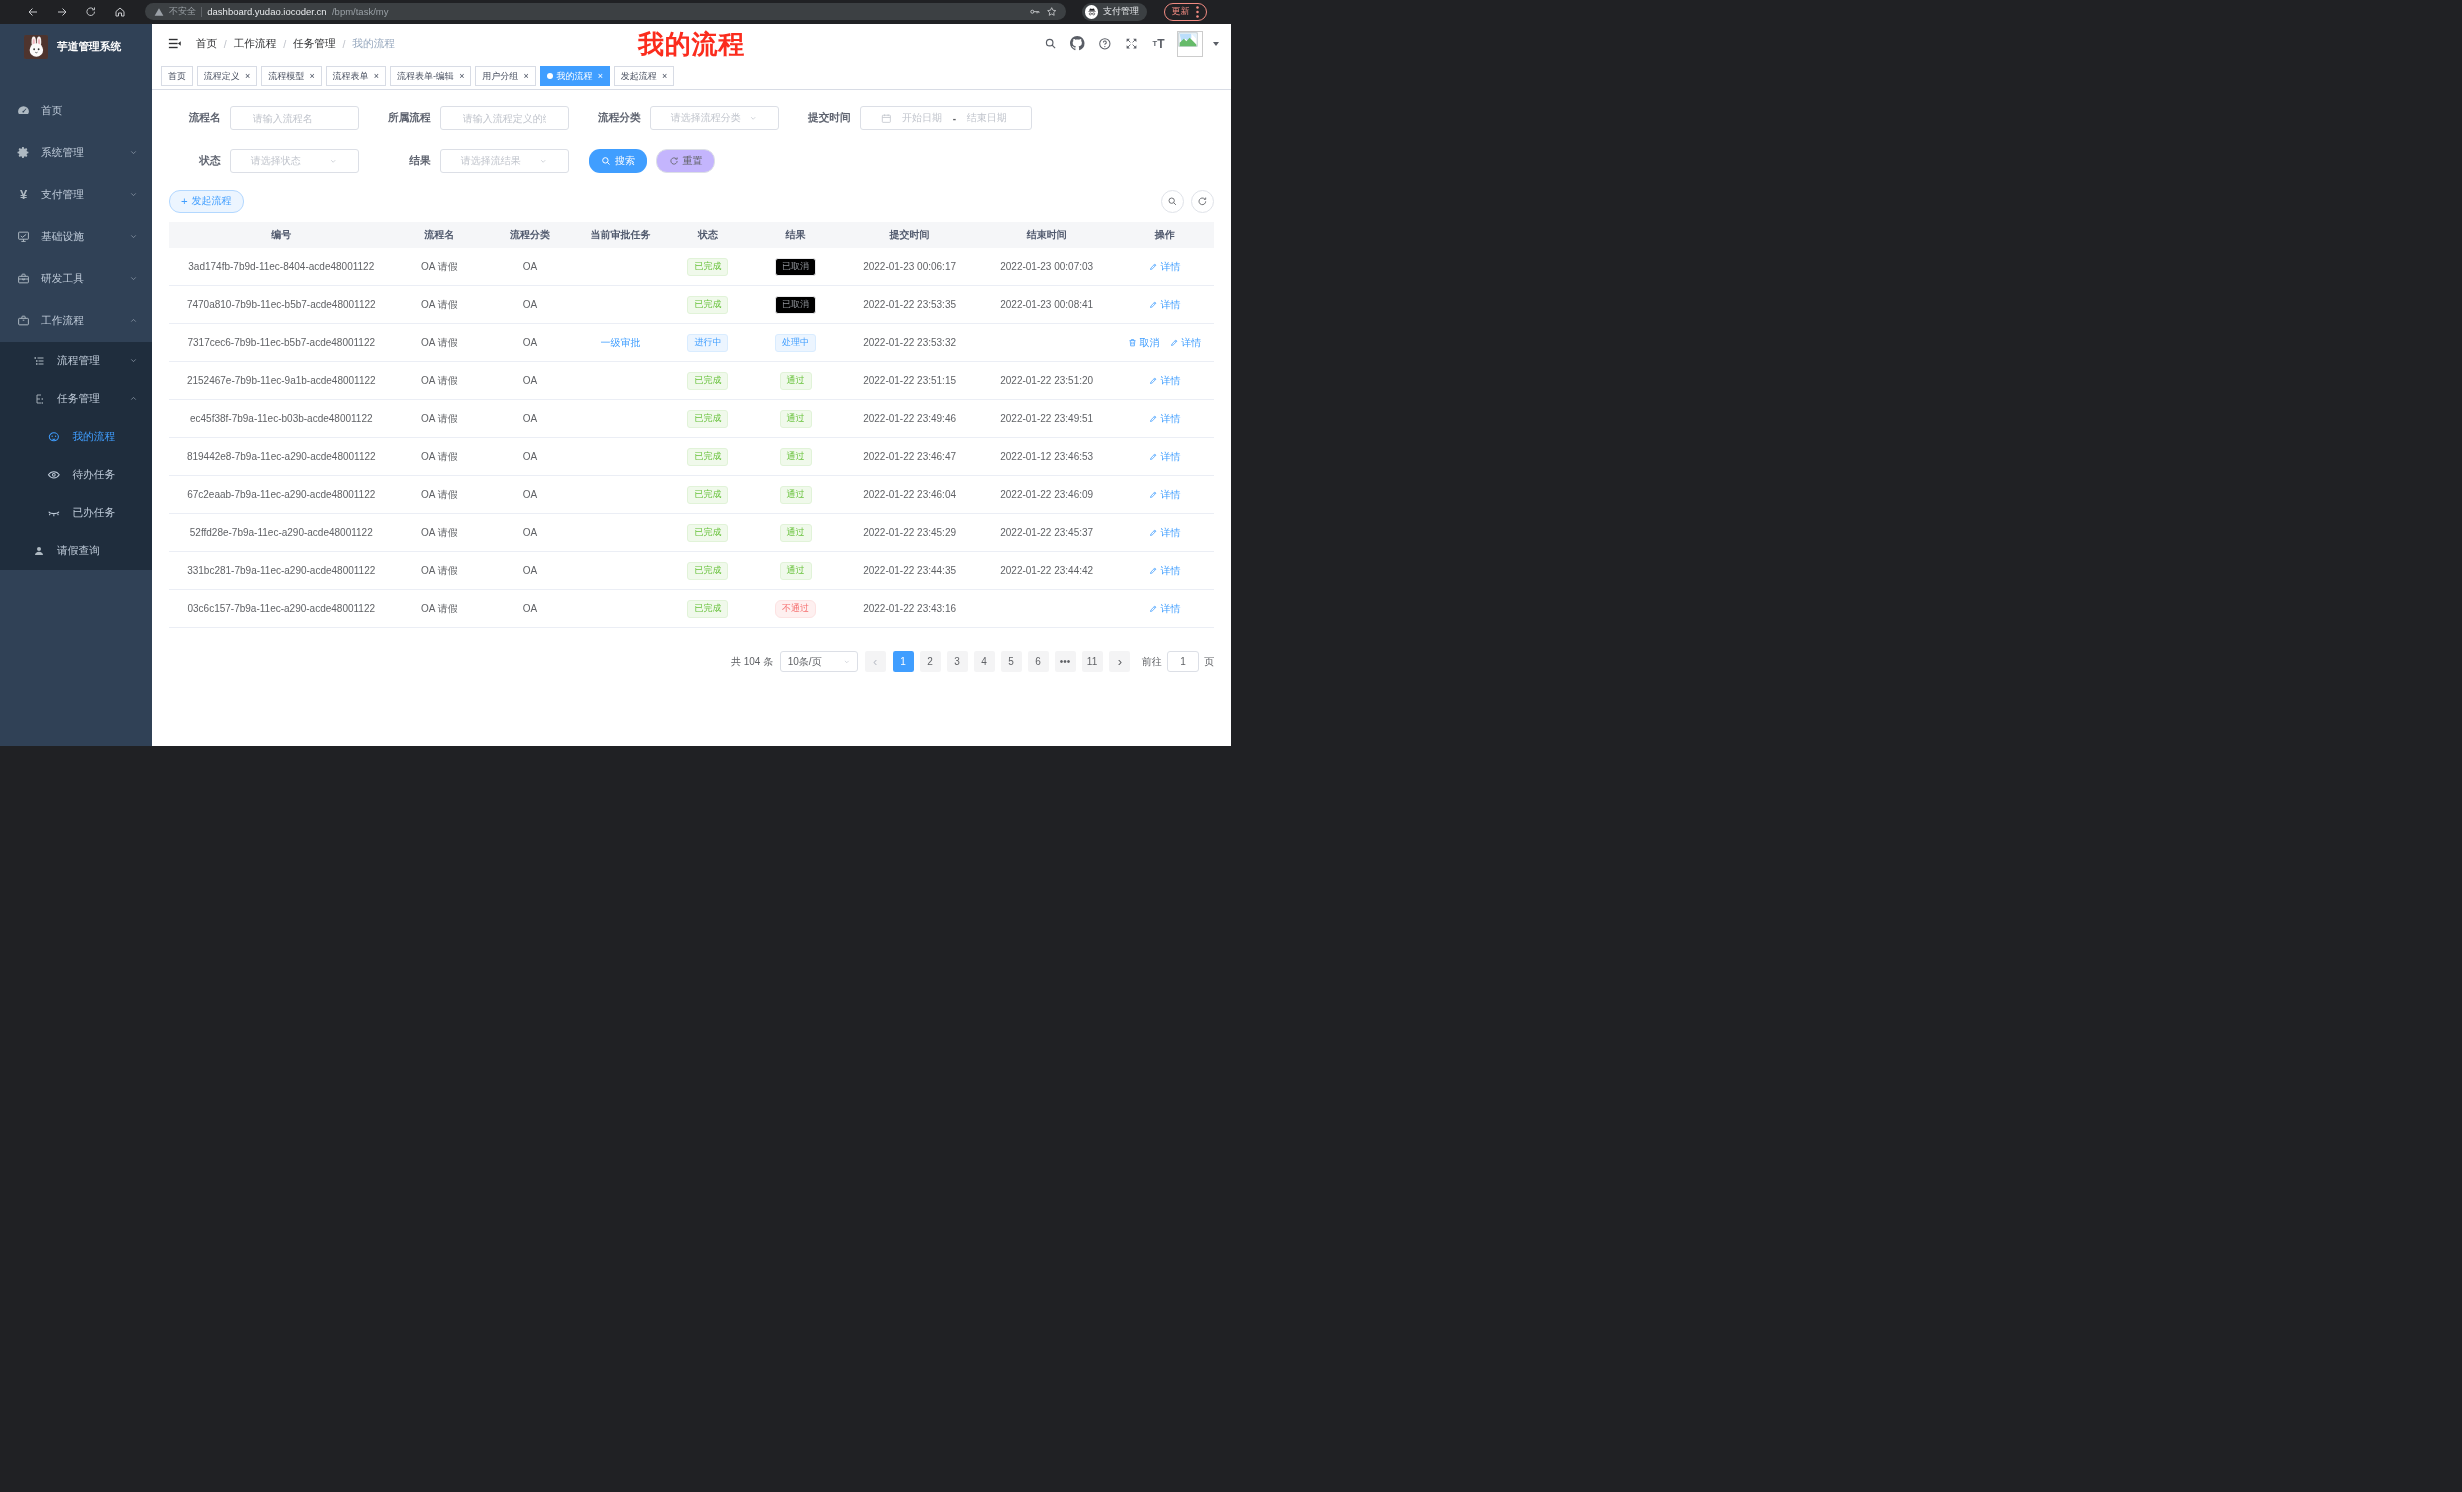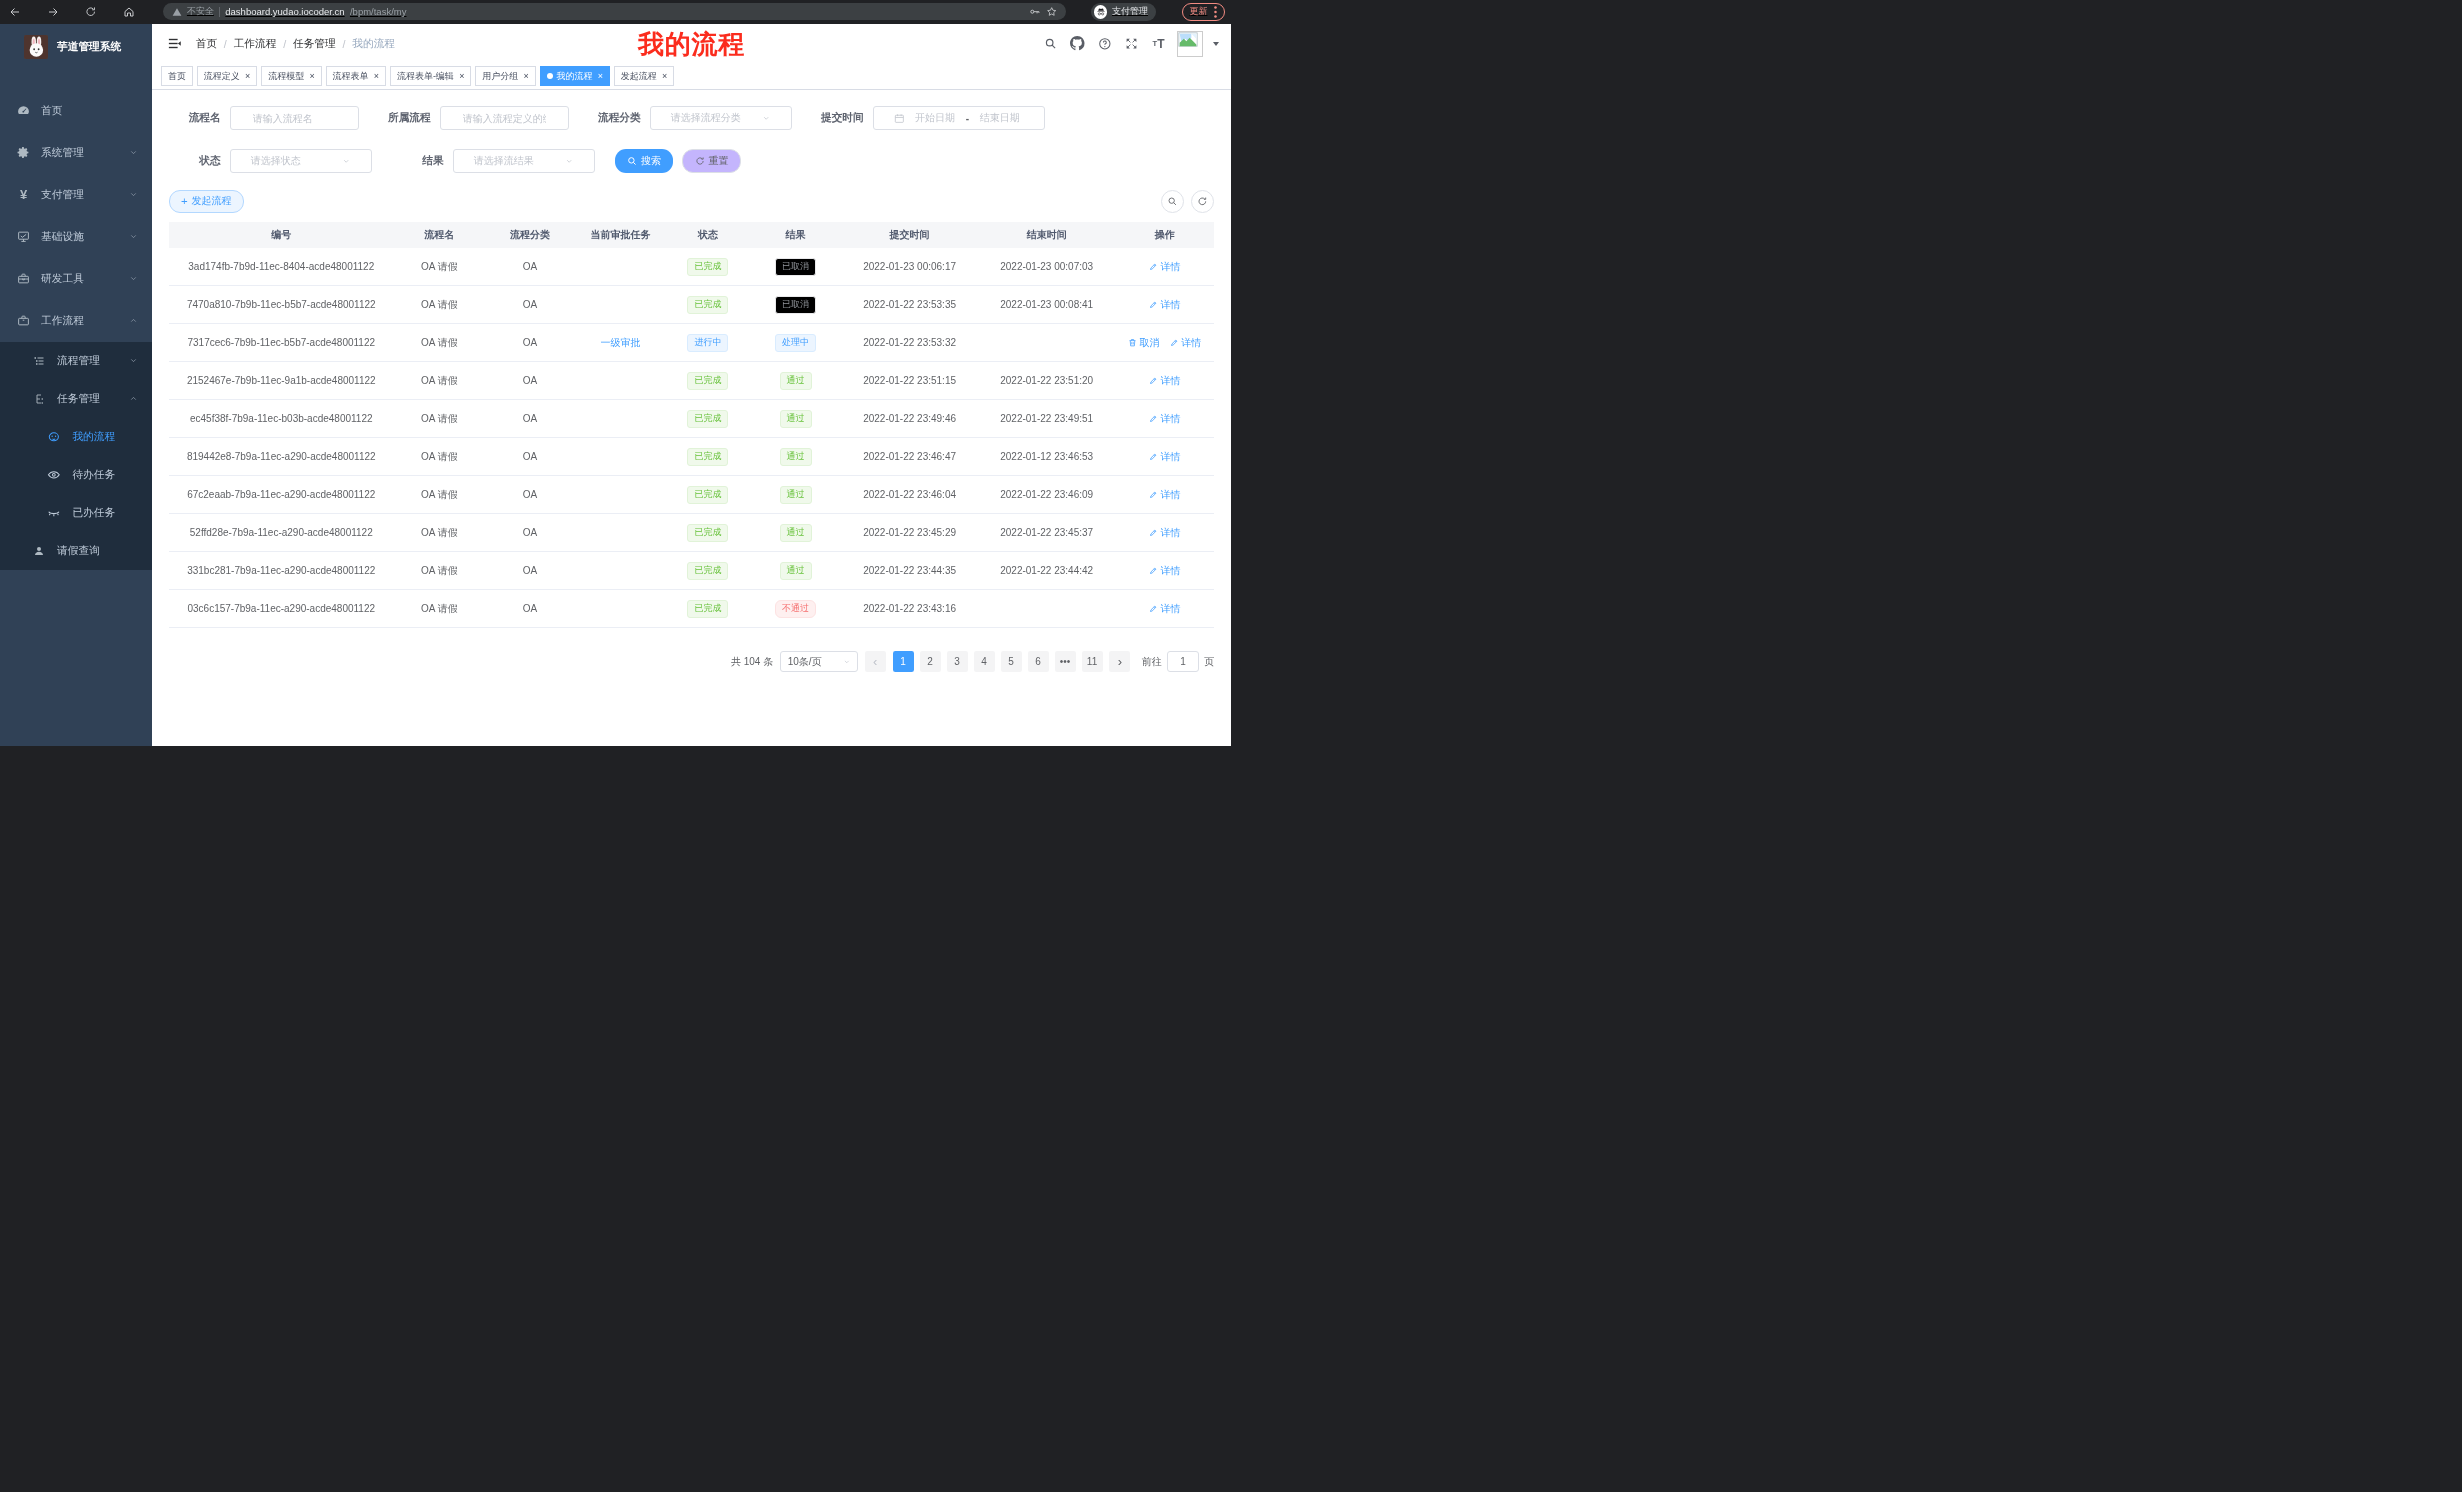--- a/index.html
+++ b/index.html
@@ -1,21 +1,21 @@
 <!DOCTYPE html>
 <html style="font-size:12px"><head>
 <meta charset="utf-8">
 <style>
   * { box-sizing: border-box; }
   html,body { margin:0; padding:0; background:#202124; }
   body { width:1231px; height:746px; overflow:hidden; font-family:"Liberation Sans",sans-serif; }
   svg { display:block; }
 
   
-  .browser { height:23.6px; background:#202124; display:flex; align-items:center; padding:0 6px; gap:20px;text-decoration:underline; }
+  .browser { height:23.6px; background:#202124; display:flex; align-items:center; padding:0 24px; gap:11px; }
   .nav-btn { width:18px; height:18px; border-radius:50%; display:flex; align-items:center; justify-content:center; color:#c8cacd; flex-shrink:0; cursor:pointer; }
   .addr { flex:1; height:16.7px; background:#3c4043; border-radius:8.4px; margin:0 4.6px; display:flex; align-items:center; padding:0 9px; gap:5.3px; min-width:0; }
   .addr .sec { color:#9aa0a6; font-size:9px; }
   .addr .vdiv { width:0.8px; height:10px; background:#5f6368; }
   .addr .domain { color:#e8eaed; font-size:9.5px; }
   .addr .path { color:#9aa0a6; font-size:9.5px; }
   .addr .right-ic { color:#c8cacd; display:flex; align-items:center; }
   .incog { height:18px; background:#3c4043; border-radius:9px; color:#e8eaed; font-size:9px; display:flex; align-items:center; gap:4.6px; padding:0 7.6px 0 3px; flex-shrink:0; }
   .incog-ic { width:13.7px; height:13.7px; background:#fff; border-radius:50%; display:flex; align-items:center; justify-content:center; color:#202124; }
   .update { height:18px; border:0.8px solid #f28b82; border-radius:9px; color:#f28b82; font-size:9px; display:flex; align-items:center; gap:6.8px; padding:0 6.8px; margin-left:6px; flex-shrink:0; cursor:pointer; }
@@ -62,21 +62,21 @@
   .tab-close { font-size:9px; margin-left:1.5px; cursor:pointer; }
 
   
   .content { flex:1; padding:16.7px 16.7px 0 16.7px; background:#fff; }
   .f-row { display:flex; align-items:center; margin-bottom:19px; }
   .f-label { width:52px; text-align:right; margin-right:9px; font-size:10.7px; font-weight:600; color:#5f6470; flex-shrink:0; }
   .f-ctl { height:24px; border:0.8px solid #dcdfe6; border-radius:3px; background:#fff; display:flex; align-items:center; padding:0 20px; font-size:10px; }
   .f-input { width:129px; }
   .f-input input { border:none; outline:none; width:100%; font-size:10px; color:#606266; font-family:inherit; }
   .f-input input::placeholder { color:#c0c4cc; }
-  .f-select { width:142px; justify-content:space-between; color:#c0c4cc; cursor:pointer;text-align:right; }
+  .f-select { width:129px; justify-content:space-between; color:#c0c4cc; cursor:pointer;text-align:right; }
   .f-gap { width:20px; flex-shrink:0; }
   .date-range { width:172px; color:#c0c4cc; gap:6.8px; cursor:pointer; }
   .date-range .dsep { color:#606266; font-weight:700; }
   .btn { height:24px; border-radius:11px; display:inline-flex; align-items:center; gap:3.8px; font-size:10px; padding:0 11.4px; cursor:pointer; border:0.8px solid transparent; }
   .btn-primary { background:#409eff; color:#fff; }
   .btn-plain { background:#c4b5fd; border-color:#dcdfe6; color:#606266; }
   .btn-create { background:#ecf5ff; border-color:#b3d8ff; color:#409eff; height:23px; }
 
   .toolbar-row { display:flex; align-items:center; justify-content:space-between; margin:0 0 9px 0; }
   .circ-btns { display:flex; gap:7.6px; }

